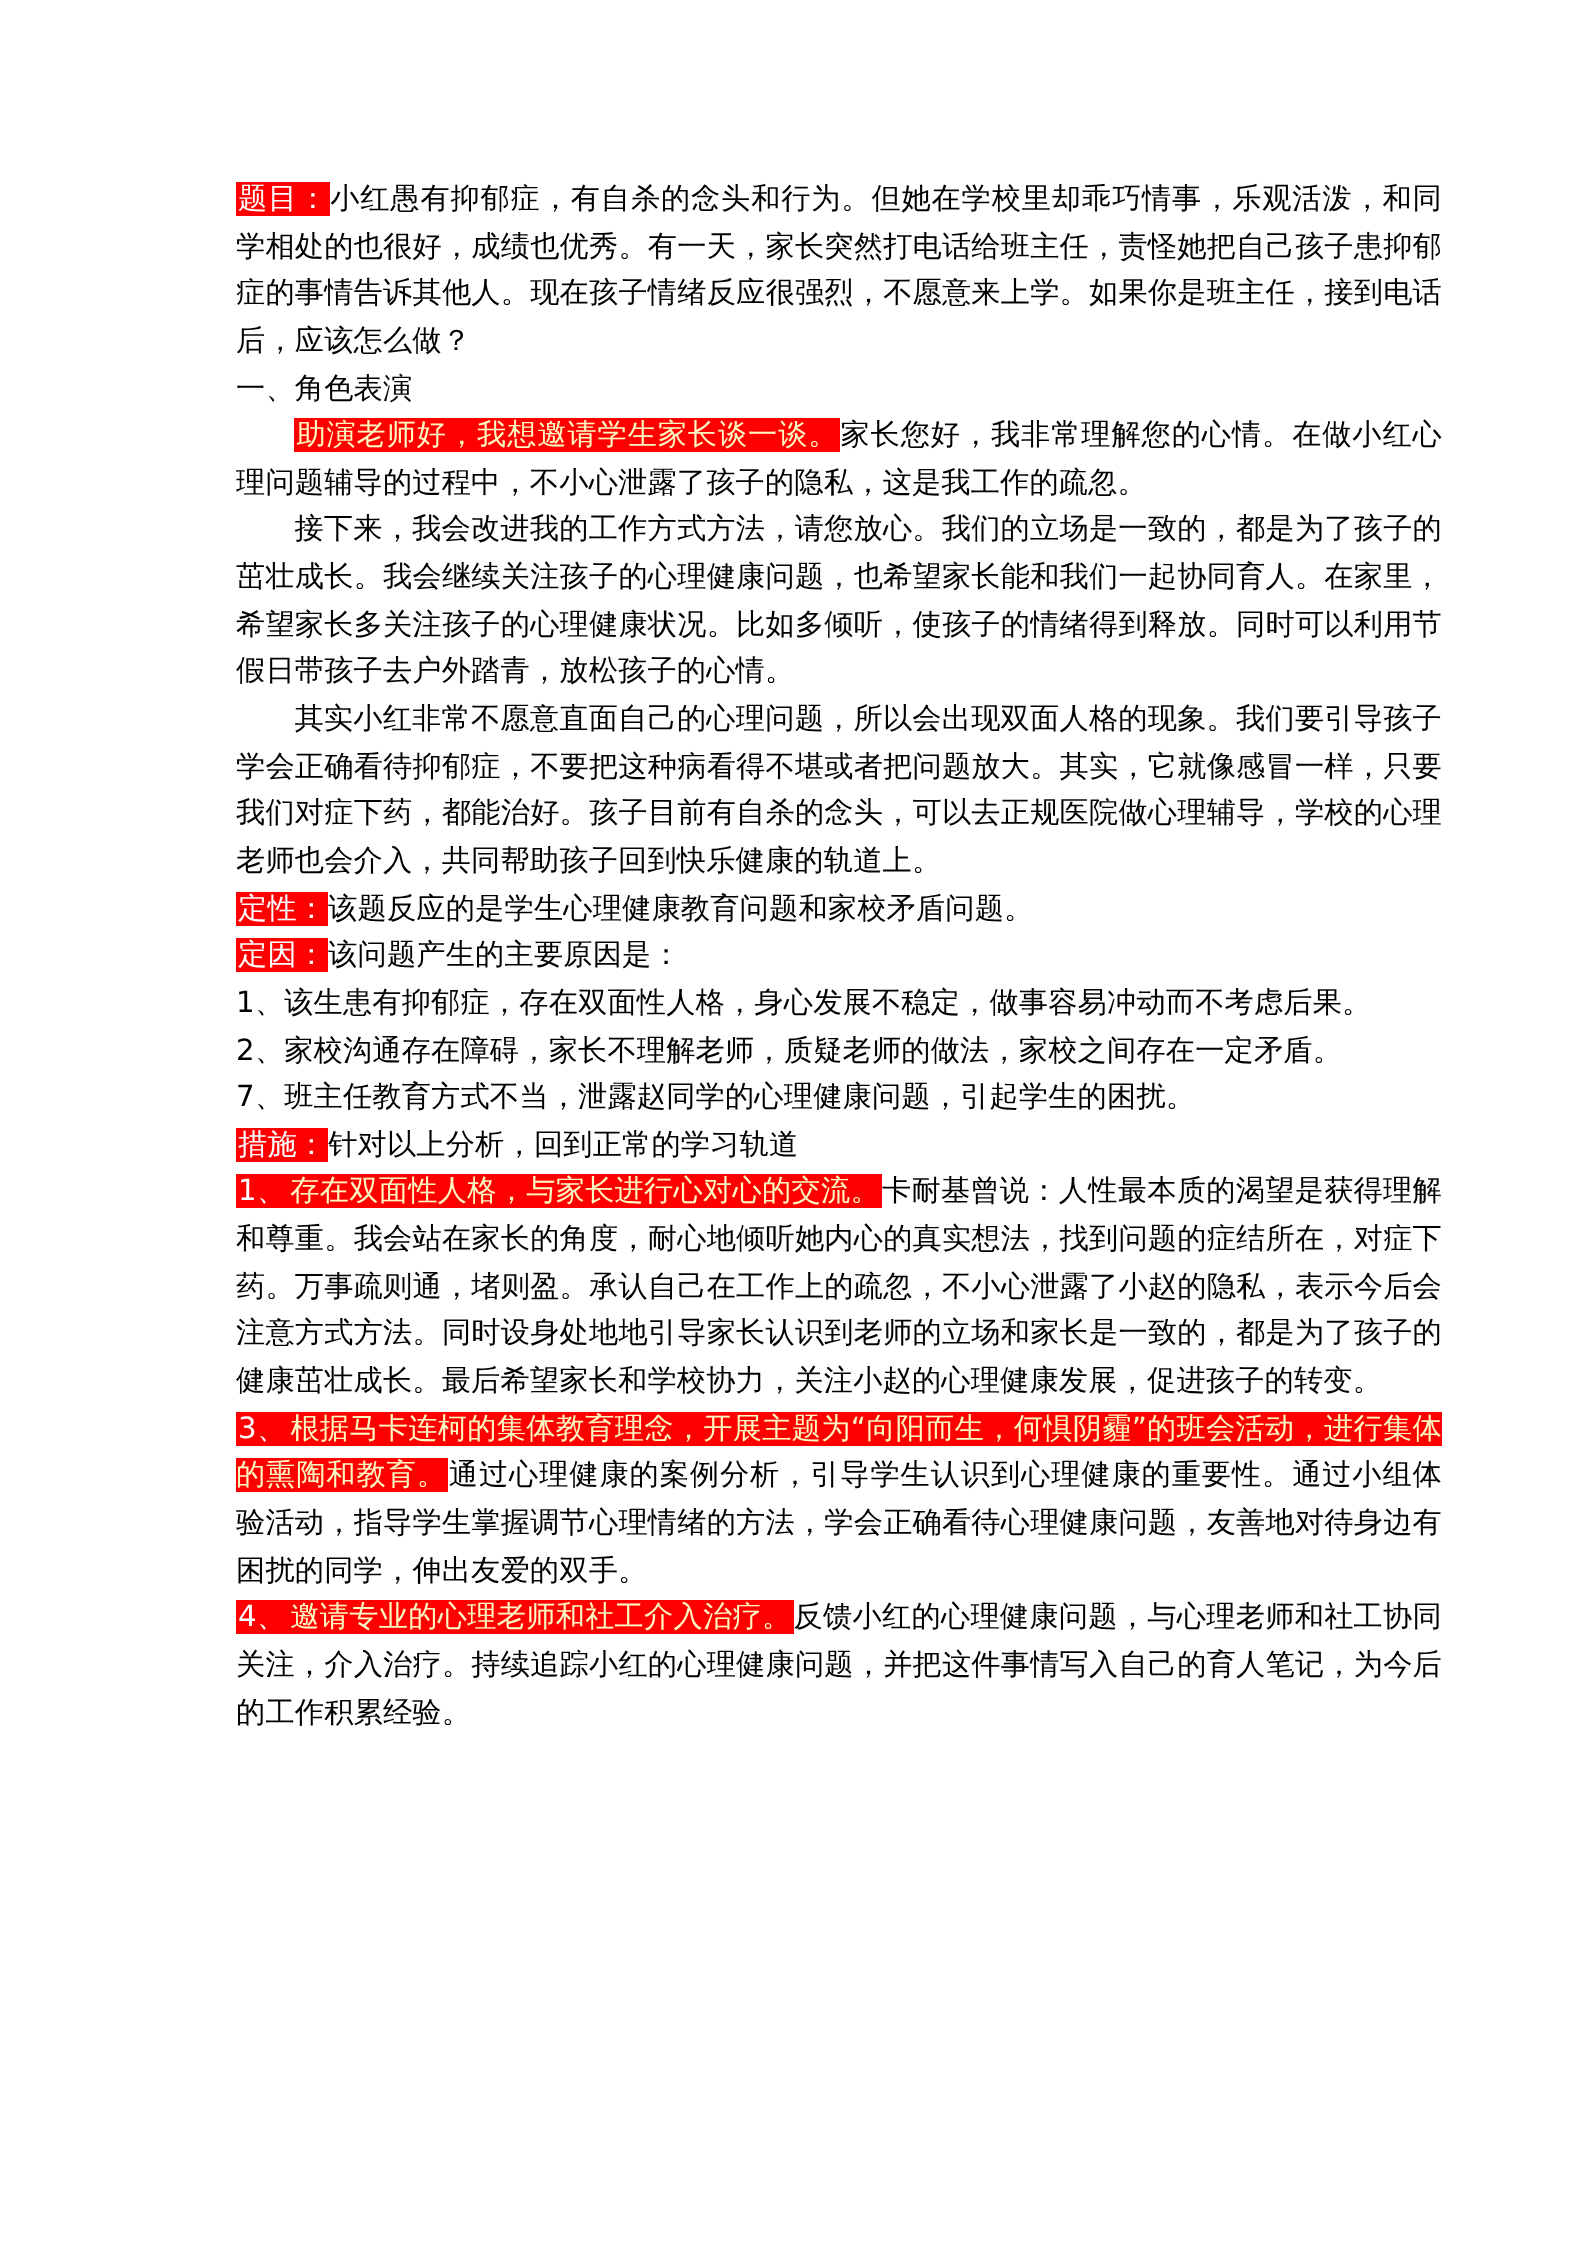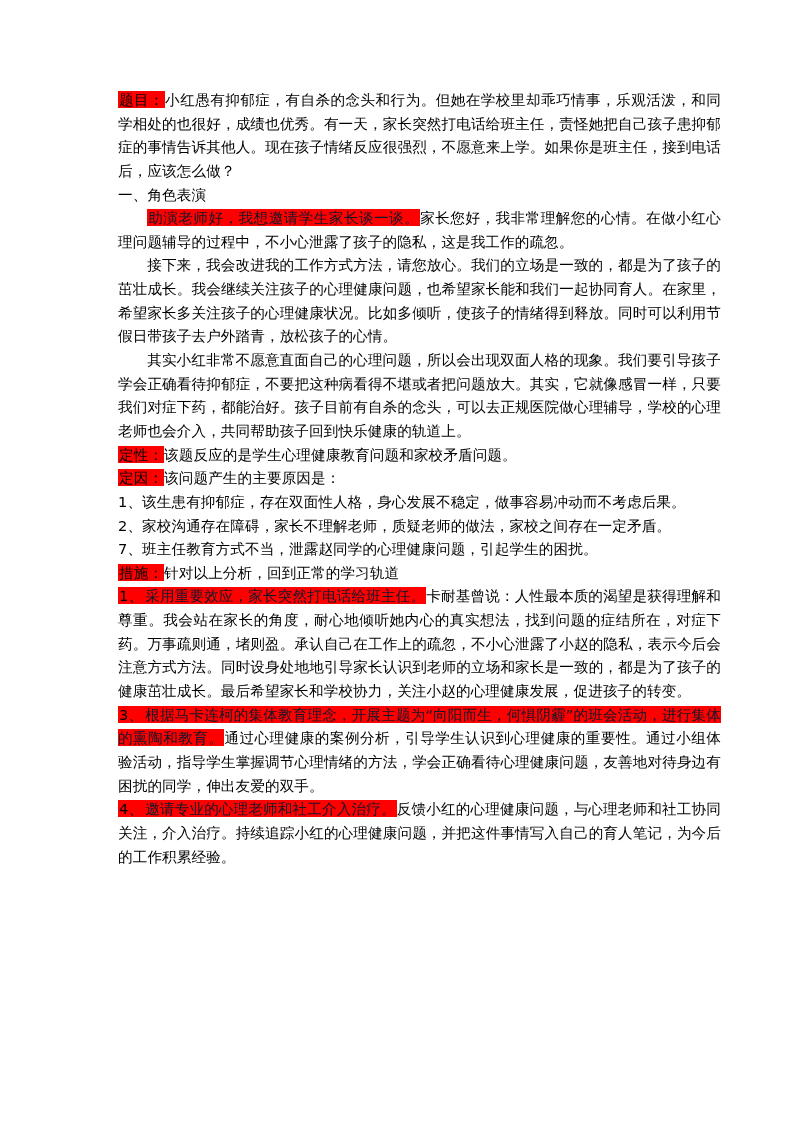--- a/index.html
+++ b/index.html
@@ -30,26 +30,26 @@
   p {
     margin: 0;
     padding: 0;
     text-indent: 0;
   }
   p.indent2 {
     text-indent: 2em;
   }
   .hl {
     background: #ff0000;
-    color: #000000;
+    color: #ffffff;
     padding: 0 1px;
   }
   .hl-white {
     background: #ff0000;
-    color: #0f172a;
+    color: #fef9c3;
     padding: 0 1px;
   }
   .plain {
     background: transparent;
   }
   .numbered {
     text-indent: 0;
   }
 </style>
 </head>
@@ -61,17 +61,17 @@
       <p class="numbered"><span class="plain">一、角色表演</span></p>
       <p class="indent2"><span class="hl-white">助演老师好，我想邀请学生家长谈一谈。</span><span class="plain">家长您好，我非常理解您的心情。在做小红心理问题辅导的过程中，不小心泄露了孩子的隐私，这是我工作的疏忽。</span></p>
       <p class="indent2"><span class="plain">接下来，我会改进我的工作方式方法，请您放心。我们的立场是一致的，都是为了孩子的茁壮成长。我会继续关注孩子的心理健康问题，也希望家长能和我们一起协同育人。在家里，希望家长多关注孩子的心理健康状况。比如多倾听，使孩子的情绪得到释放。同时可以利用节假日带孩子去户外踏青，放松孩子的心情。</span></p>
       <p class="indent2"><span class="plain">其实小红非常不愿意直面自己的心理问题，所以会出现双面人格的现象。我们要引导孩子学会正确看待抑郁症，不要把这种病看得不堪或者把问题放大。其实，它就像感冒一样，只要我们对症下药，都能治好。孩子目前有自杀的念头，可以去正规医院做心理辅导，学校的心理老师也会介入，共同帮助孩子回到快乐健康的轨道上。</span></p>
       <p class="numbered"><span class="hl">定性：</span><span class="plain">该题反应的是学生心理健康教育问题和家校矛盾问题。</span></p>
       <p class="numbered"><span class="hl">定因：</span><span class="plain">该问题产生的主要原因是：</span></p>
       <p class="numbered"><span class="plain">1、该生患有抑郁症，存在双面性人格，身心发展不稳定，做事容易冲动而不考虑后果。</span></p>
       <p class="numbered"><span class="plain">2、家校沟通存在障碍，家长不理解老师，质疑老师的做法，家校之间存在一定矛盾。</span></p>
       <p class="numbered"><span class="plain">7、班主任教育方式不当，泄露赵同学的心理健康问题，引起学生的困扰。</span></p>
       <p class="numbered"><span class="hl">措施：</span><span class="plain">针对以上分析，回到正常的学习轨道</span></p>
-      <p class="numbered"><span class="hl">1、</span><span class="hl-white">采用重要效应，家长突然打电话给班主任。</span><span class="plain">卡耐基曾说：人性最本质的渴望是获得理解和尊重。我会站在家长的角度，耐心地倾听她内心的真实想法，找到问题的症结所在，对症下药。万事疏则通，堵则盈。承认自己在工作上的疏忽，不小心泄露了小赵的隐私，表示今后会注意方式方法。同时设身处地地引导家长认识到老师的立场和家长是一致的，都是为了孩子的健康茁壮成长。最后希望家长和学校协力，关注小赵的心理健康发展，促进孩子的转变。</span></p>
+      <p class="numbered"><span class="hl">1、</span><span class="hl-white">存在双面性人格，与家长进行心对心的交流。</span><span class="plain">卡耐基曾说：人性最本质的渴望是获得理解和尊重。我会站在家长的角度，耐心地倾听她内心的真实想法，找到问题的症结所在，对症下药。万事疏则通，堵则盈。承认自己在工作上的疏忽，不小心泄露了小赵的隐私，表示今后会注意方式方法。同时设身处地地引导家长认识到老师的立场和家长是一致的，都是为了孩子的健康茁壮成长。最后希望家长和学校协力，关注小赵的心理健康发展，促进孩子的转变。</span></p>
       <p class="numbered"><span class="hl">3、</span><span class="hl-white">根据马卡连柯的集体教育理念，开展主题为“向阳而生，何惧阴霾”的班会活动，进行集体的熏陶和教育。</span><span class="plain">通过心理健康的案例分析，引导学生认识到心理健康的重要性。通过小组体验活动，指导学生掌握调节心理情绪的方法，学会正确看待心理健康问题，友善地对待身边有困扰的同学，伸出友爱的双手。</span></p>
       <p class="numbered"><span class="hl">4、</span><span class="hl-white">邀请专业的心理老师和社工介入治疗。</span><span class="plain">反馈小红的心理健康问题，与心理老师和社工协同关注，介入治疗。持续追踪小红的心理健康问题，并把这件事情写入自己的育人笔记，为今后的工作积累经验。</span></p>
     </div>
 </div>
 
 </body></html>

